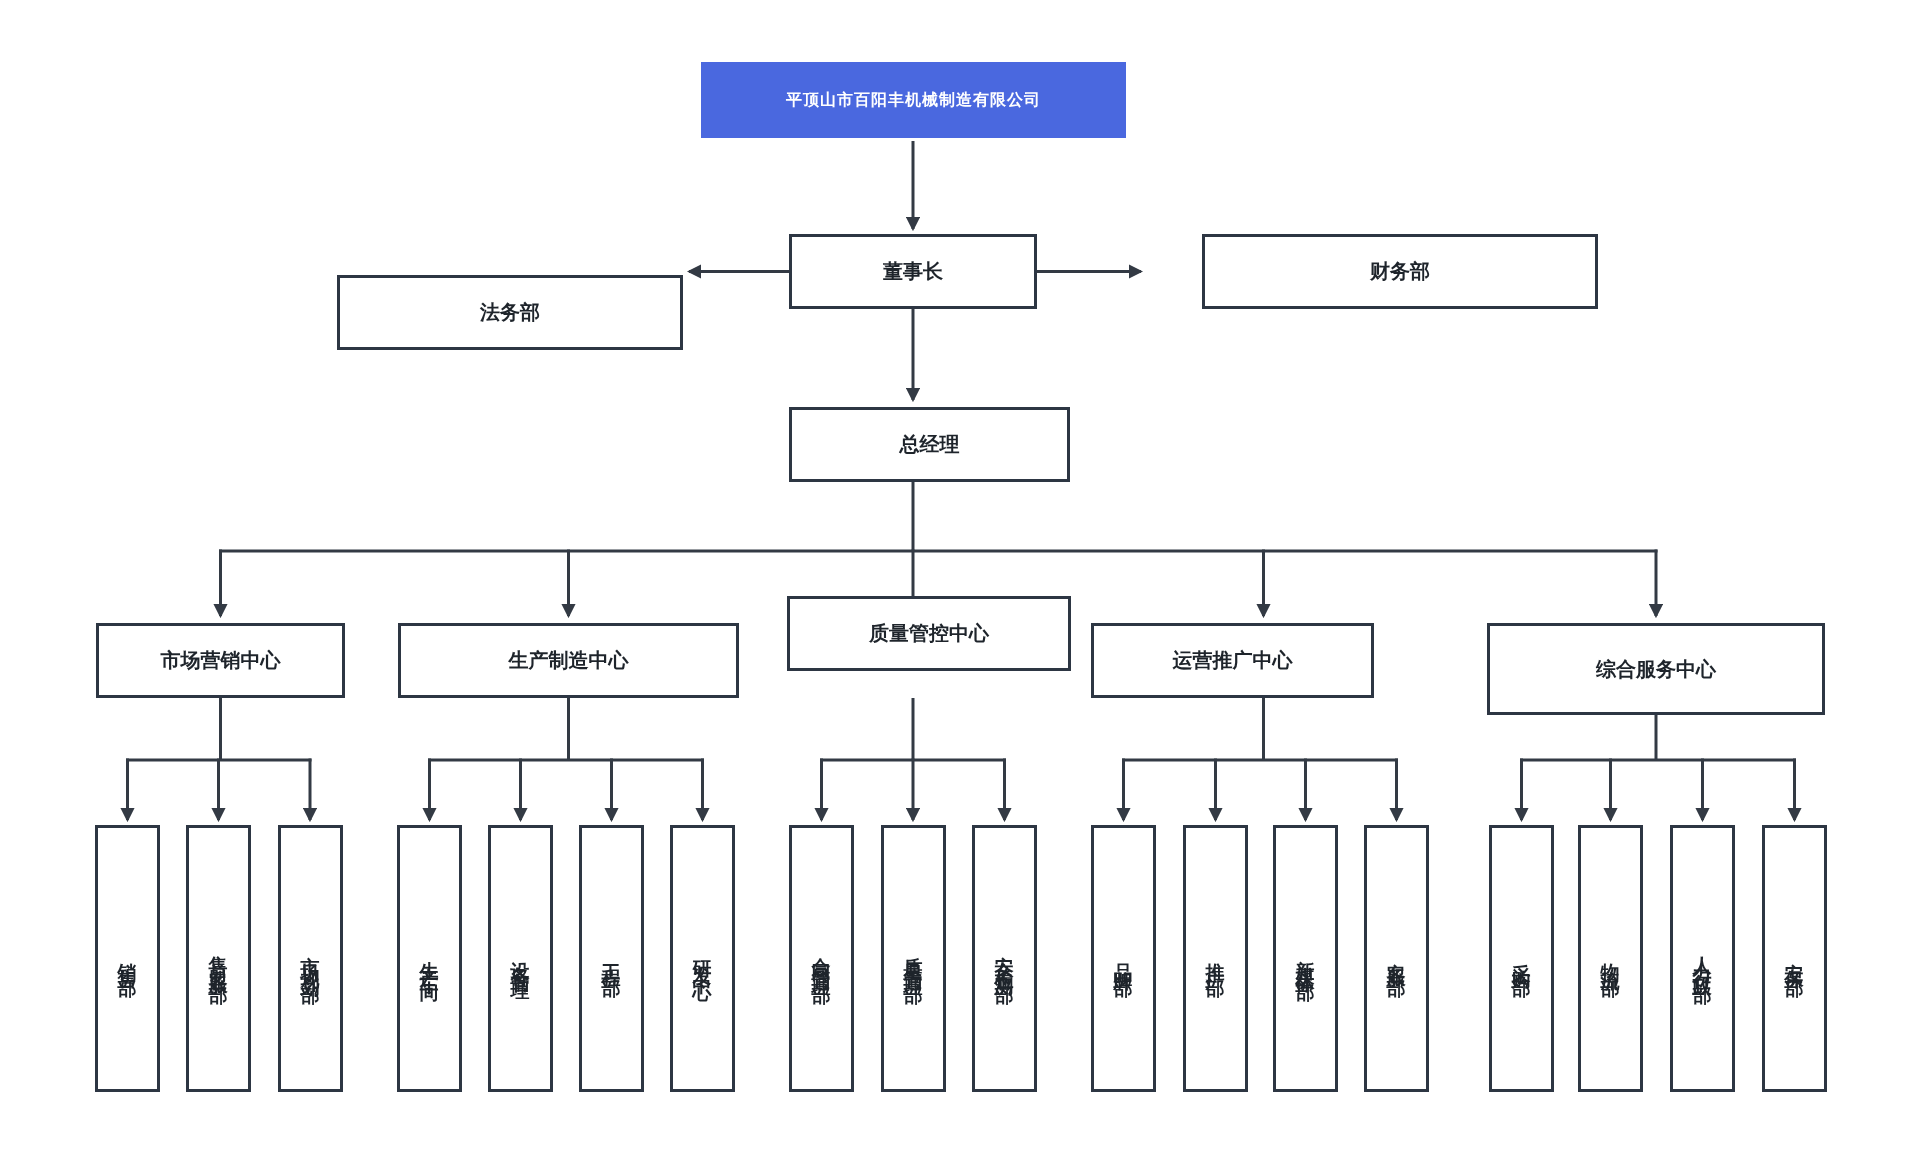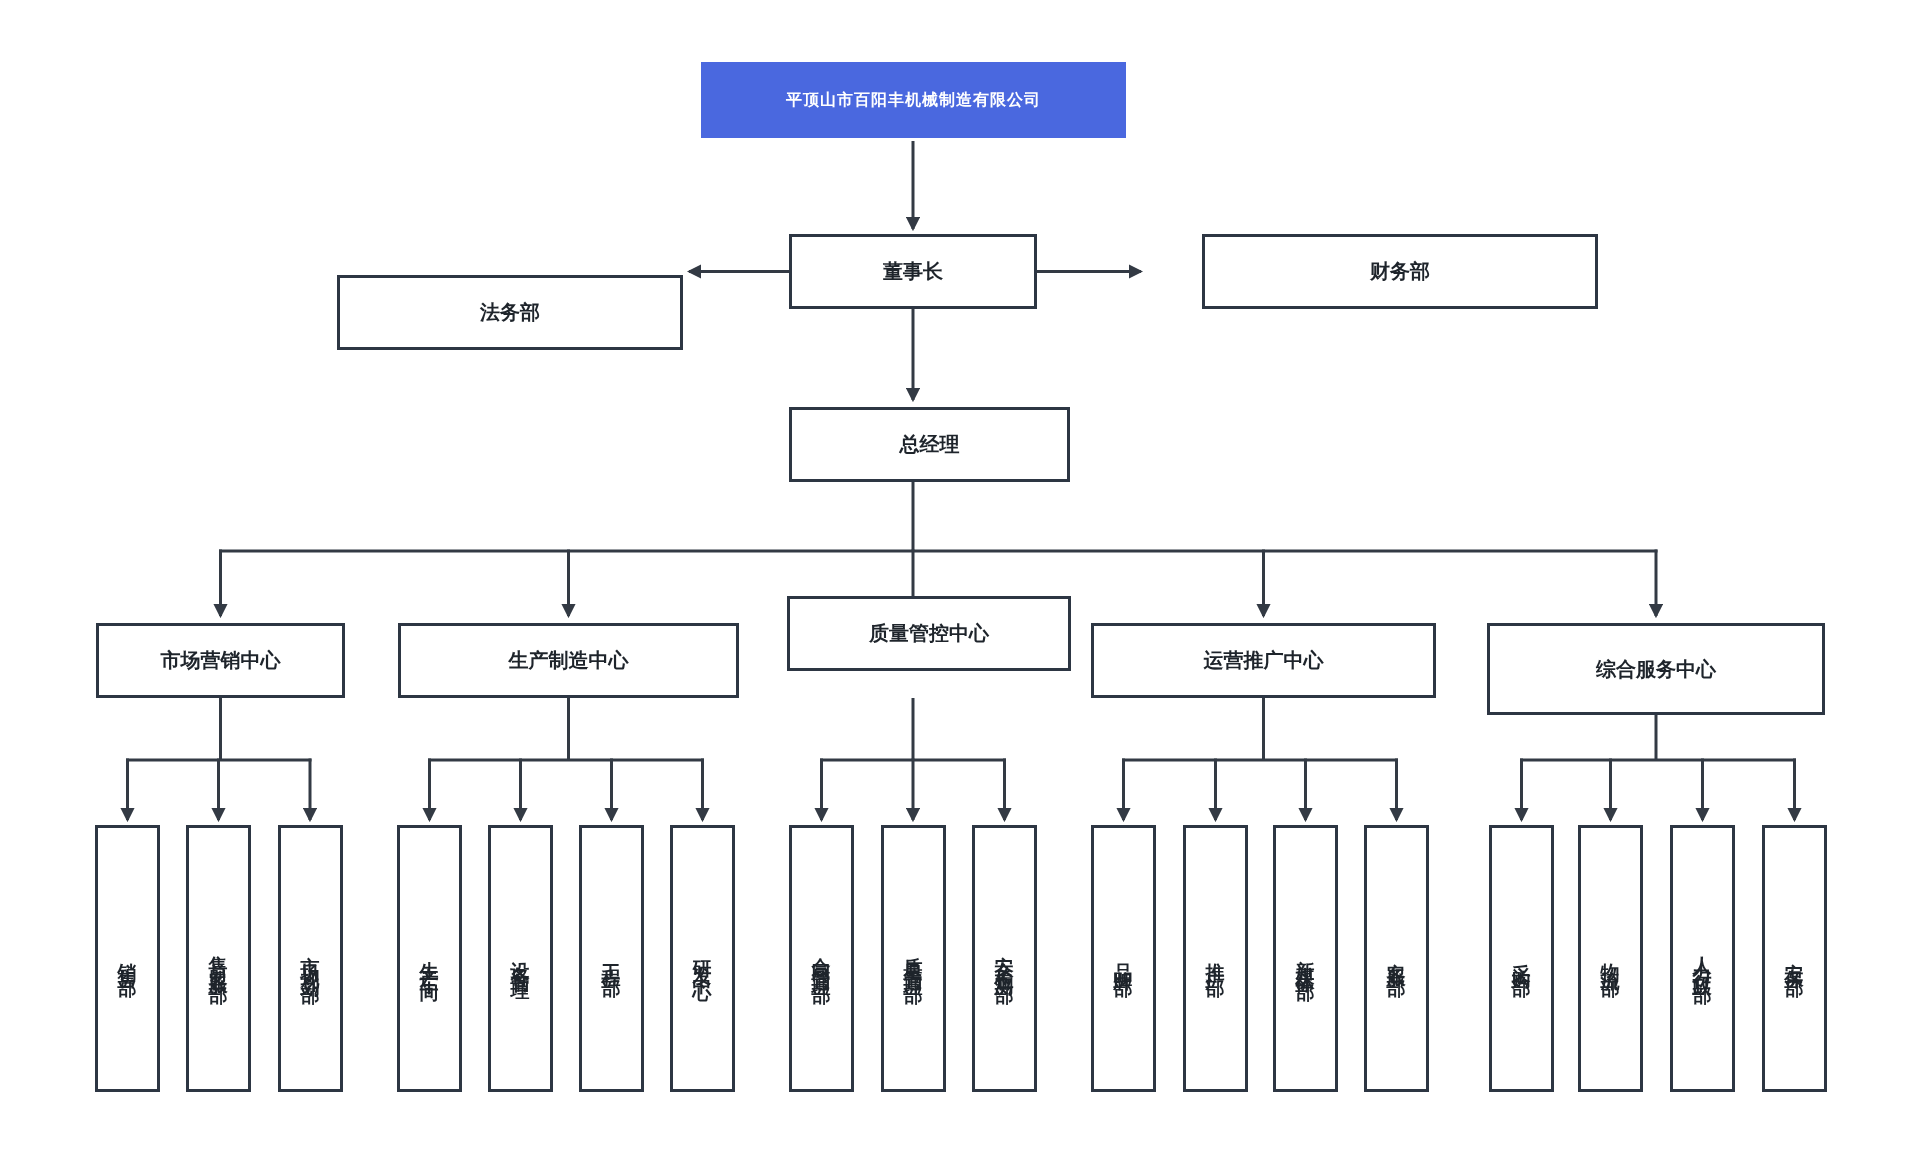--- a/index.html
+++ b/index.html
@@ -123,21 +123,21 @@
 
   <div class="node" style="left:96px;top:623px;width:249px;height:75px;">
     <span>市场营销中心</span>
   </div>
   <div class="node" style="left:398px;top:623px;width:341px;height:75px;">
     <span>生产制造中心</span>
   </div>
   <div class="node" style="left:787px;top:596px;width:284px;height:75px;">
     <span>质量管控中心</span>
   </div>
-  <div class="node" style="left:1091px;top:623px;width:345px;height:75px;">
+  <div class="node" style="left:1091px;top:623px;width:283px;height:75px;">
     <span>运营推广中心</span>
   </div>
   <div class="node" style="left:1487px;top:623px;width:338px;height:92px;">
     <span>综合服务中心</span>
   </div>
 
   <div class="node node--dept" style="left:95px;top:825px;width:65px;height:267px;">
     <span class="v-label">销售部</span>
   </div>
   <div class="node node--dept" style="left:186px;top:825px;width:65px;height:267px;">

